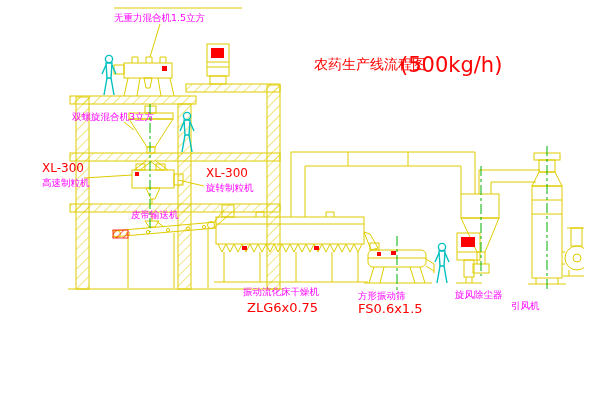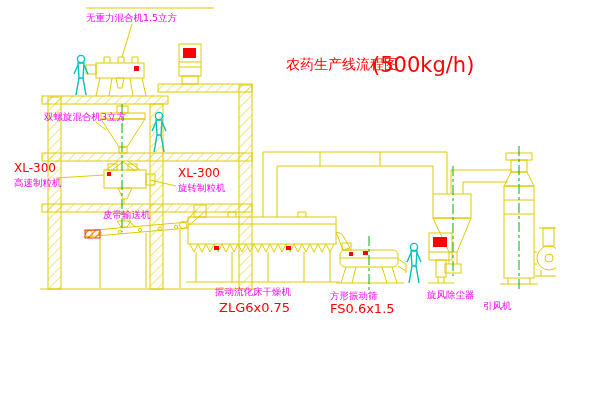--- a/index.html
+++ b/index.html
@@ -1,17 +1,17 @@
 <!DOCTYPE html>
 <html><head>
 <meta charset="utf-8">
 <style>
   html,body{margin:0;padding:0;background:#ffffff;}
   .canvas{position:relative;width:556px;height:403px;background:#ffffff;overflow:hidden;
-          font-family:"DejaVu Sans",sans-serif;}
+          font-family:"DejaVu Sans",sans-serif;padding-left:28px;}
   svg{display:block;}
   .y{stroke:#e0cc00;fill:none;stroke-width:1;}
   .yf{fill:url(#hy);stroke:#e0cc00;stroke-width:1;}
   .c{stroke:#00c0c0;fill:none;stroke-width:1.4;}
   .r{fill:#ff0000;stroke:none;}
   .rh{fill:url(#hr);stroke:#ff0000;stroke-width:0.8;}
   .g{stroke:#00b000;fill:none;stroke-width:1;stroke-dasharray:10 3 3 3;}
   text{font-family:"DejaVu Sans",sans-serif;}
   text.m{fill:#ff00ff;font-size:9.5px;}
   text.red{fill:#ff0000;}

